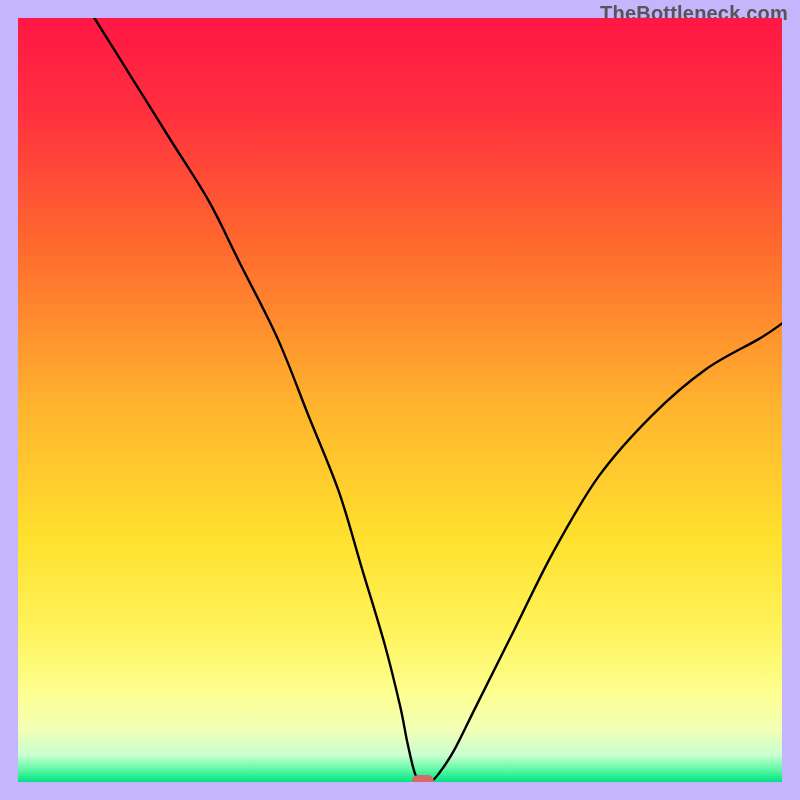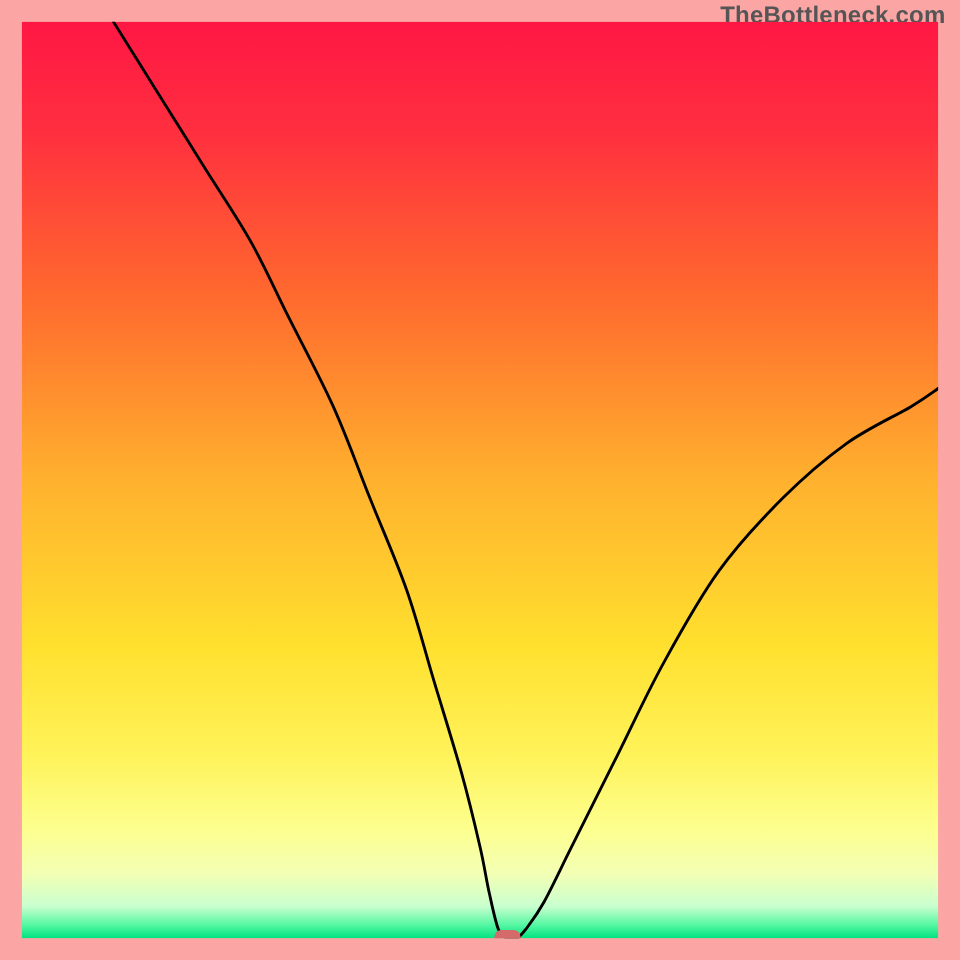--- a/index.html
+++ b/index.html
@@ -10,21 +10,21 @@
     background: #000;
     overflow: hidden;
     font-family: Arial, Helvetica, sans-serif;
   }
   .frame {
     position: absolute;
     left: 0;
     top: 0;
     width: 800px;
     height: 800px;
-    background: #fca5a5;
+    background: #c4b5fd;
   }
   .plot {
     position: absolute;
     left: 18px;
     top: 18px;
     width: 764px;
     height: 764px;
     overflow: hidden;
   }
   .watermark {

